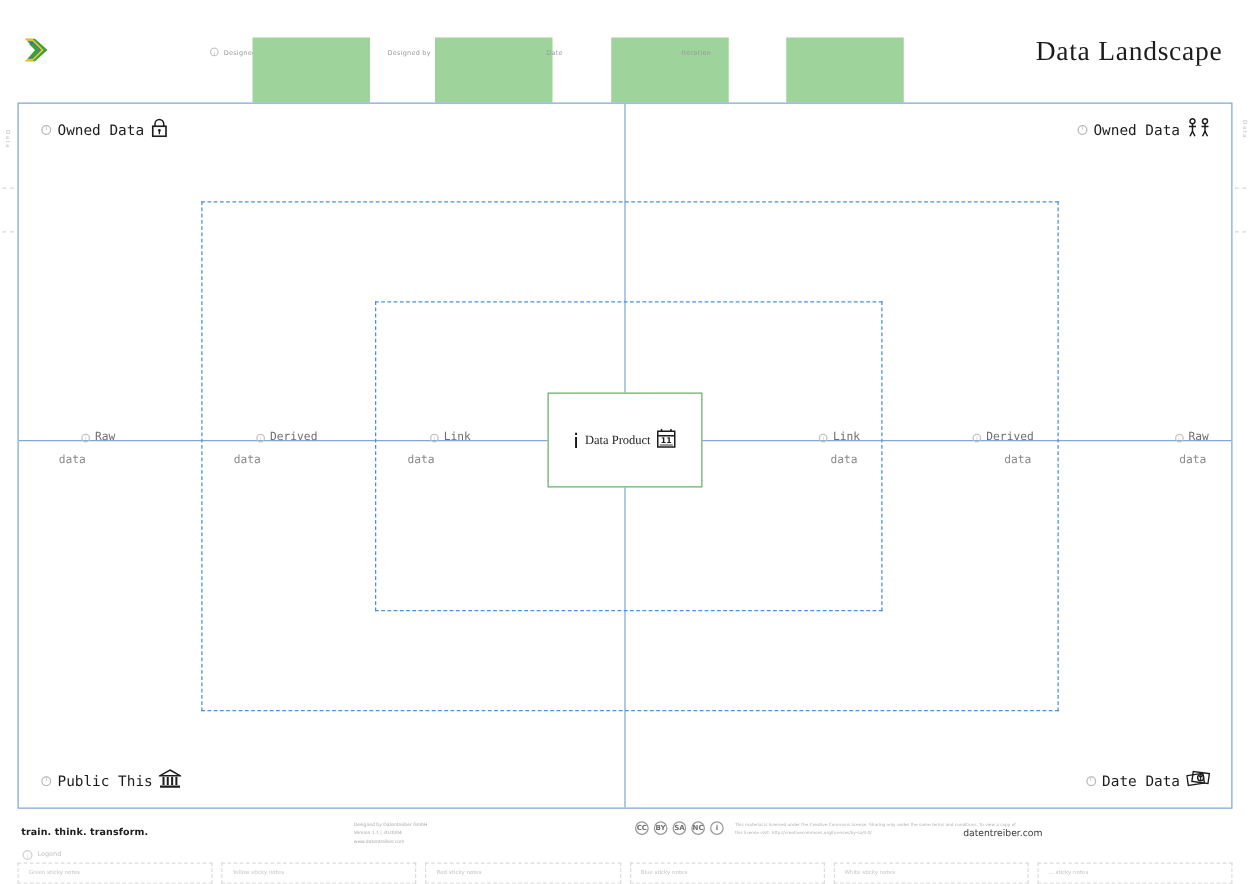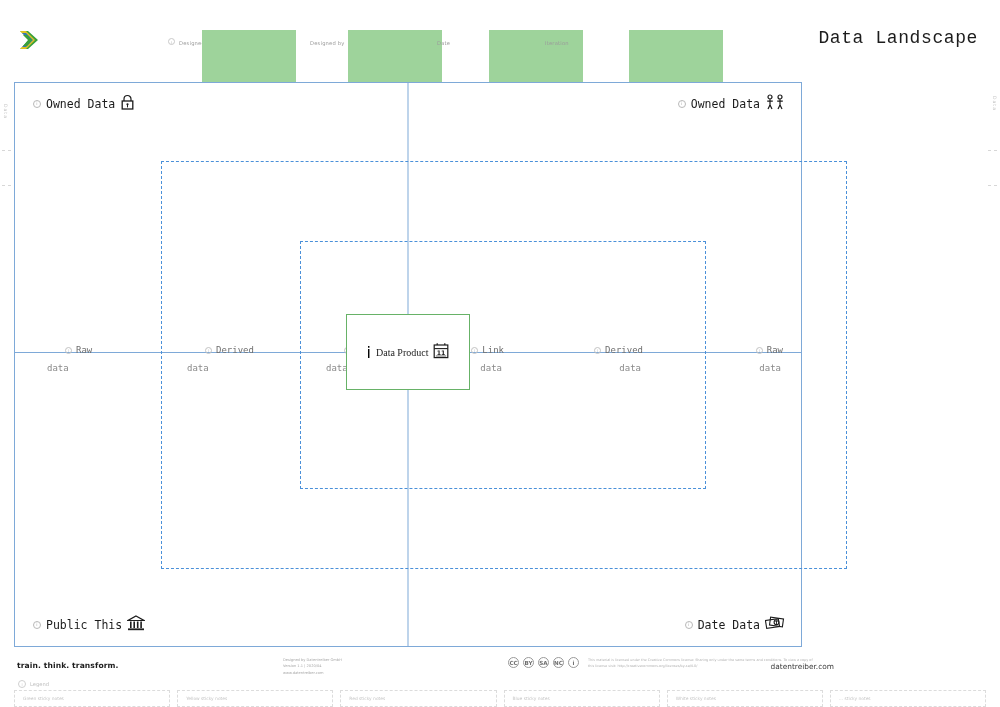--- a/index.html
+++ b/index.html
@@ -21,26 +21,26 @@
   .logo-reg { font-size: 11px; vertical-align: super; font-weight: bold; }
 
   .meta-field { position: absolute; top: 18px; height: 58px; }
   .meta-label { position: absolute; top: 22px; font-size: 5.2px; color: #9b9b9b;
                 white-space: nowrap; letter-spacing: .2px; }
   .meta-dot { position: absolute; top: 20px; width: 7px; height: 7px; border-radius: 50%;
               border: .6px solid #c9c9c9; color: #b5b5b5; font-size: 4px; line-height: 7px;
               text-align: center; }
   .meta-box { position: absolute; top: 12px; width: 94px; height: 58px; background: #9ed39b; }
 
-  .page-title { position: absolute; right: 22px; top: 28px; font-size: 18px;
-                color: #1c1c1c; letter-spacing: .6px; font-family: Liberation Mono, monospace; }
+  .page-title { position: absolute; right: 22px; top: 28px; font-size: 22px;
+                color: #1c1c1c; letter-spacing: .6px; font-family: Liberation Serif, serif; }
 
   
   #board {
-    position: absolute; left: 14px; top: 82px; width: 788px; height: 565px;
+    position: absolute; left: 14px; top: 82px; width: 972px; height: 565px;
     border: 1.2px solid #7ea9d8; background: #fff;
   }
   .axis-v { position: absolute; left: 50%; top: 0; width: 1px; height: 100%;
             background: #7ea9d8; transform: translateX(-.5px); }
   .axis-h { position: absolute; left: 0; top: 47.8%; width: 100%; height: 1px; background: #7ea9d8; }
 
   .dashed-ring {
     position: absolute; border: 1.3px dashed #4a90d9; background: transparent;
   }
   .ring-outer { left: 146px; top: 78px; width: 686px; height: 408px; }

